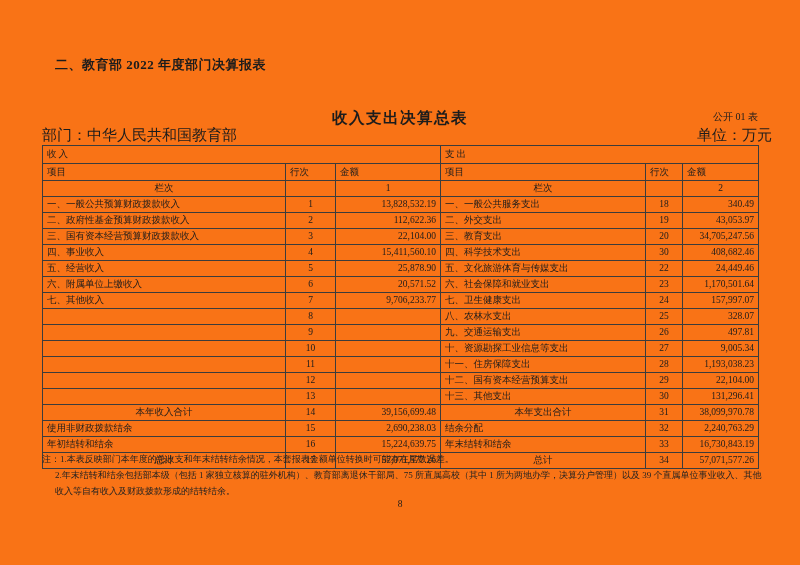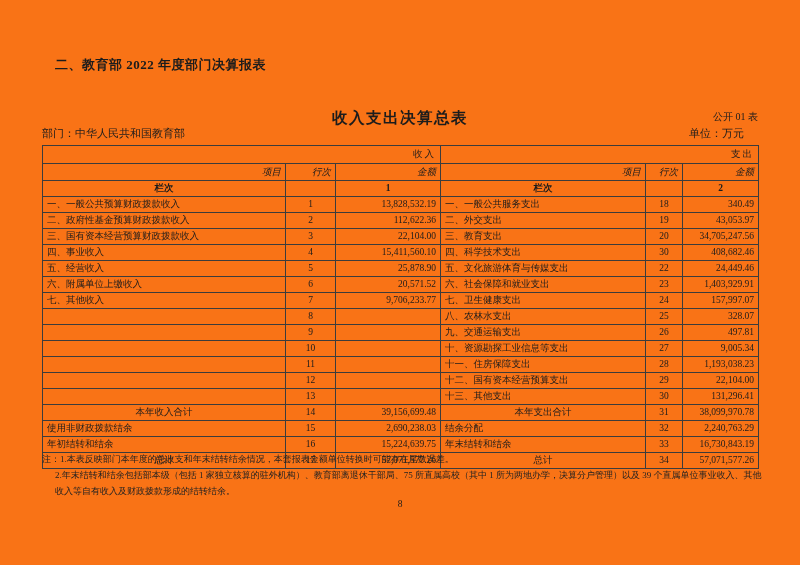--- a/index.html
+++ b/index.html
@@ -41,23 +41,23 @@
   }
   .table-code {
     position: absolute;
     right: 42px;
     top: 110px;
     font-size: 10px;
   }
   .meta-row {
     position: absolute;
     left: 42px;
-    right: 56px;
+    right: 28px;
     top: 126px;
-    font-size: 11px;
+    font-size: 15px;
     display: flex;
     justify-content: space-between;
   }
   table.main {
     position: absolute;
     left: 42px;
     top: 145px;
     width: 716px;
     border-collapse: collapse;
     table-layout: fixed;
@@ -67,23 +67,23 @@
     border: 1px solid #3c3c3c;
     padding: 0 4px;
     height: 15px;
     line-height: 1.1;
     font-weight: normal;
     overflow: hidden;
     white-space: nowrap;
     vertical-align: middle;
   }
   table.main { border: 1.5px solid #2c2c2c; }
-  tr.group-row th { height: 17px; text-align: right; letter-spacing: 2px; }
-  tr.colhead-row th { height: 16px; text-align: right; font-style: italic; }
-  tr.lanci-row td { text-align: center; font-weight: bold; }
+  tr.group-row th { height: 17px; text-align: left; letter-spacing: 2px; }
+  tr.colhead-row th { height: 16px; text-align: left; }
+  tr.lanci-row td { text-align: center; }
   td.item { text-align: left; padding-left: 6px; }
   td.no { text-align: center; padding: 0 1px; }
   td.amt { text-align: right; padding-right: 5px; }
   td.center { text-align: center; padding-left: 4px; }
   .bold { font-weight: bold; }
   .notes {
     position: absolute;
     left: 42px;
     right: 36px;
     top: 451px;
@@ -190,21 +190,21 @@
           <td class="item">五、文化旅游体育与传媒支出</td>
           <td class="no">22</td>
           <td class="amt">24,449.46</td>
         </tr>
         <tr>
           <td class="item">六、附属单位上缴收入</td>
           <td class="no">6</td>
           <td class="amt">20,571.52</td>
           <td class="item">六、社会保障和就业支出</td>
           <td class="no">23</td>
-          <td class="amt">1,403,929.91</td>
+          <td class="amt">1,170,501.64</td>
         </tr>
         <tr>
           <td class="item">七、其他收入</td>
           <td class="no">7</td>
           <td class="amt">9,706,233.77</td>
           <td class="item">七、卫生健康支出</td>
           <td class="no">24</td>
           <td class="amt">157,997.07</td>
         </tr>
         <tr>

